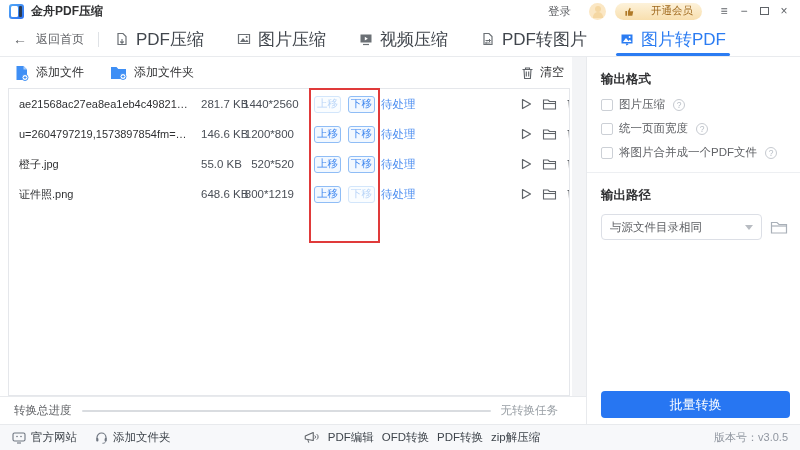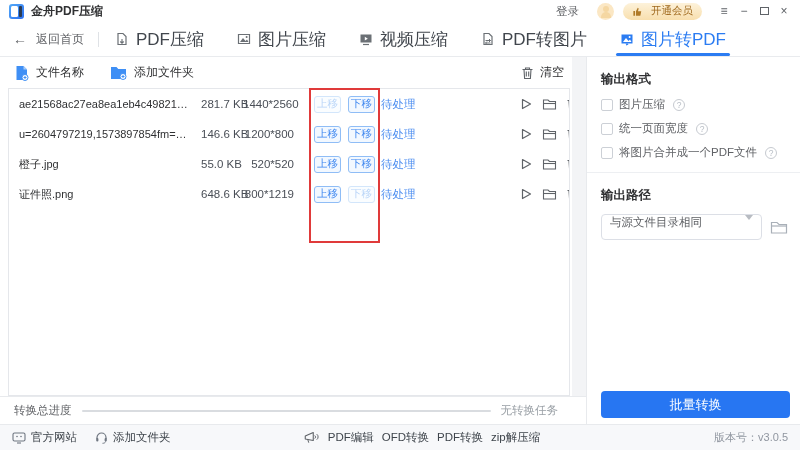--- a/index.html
+++ b/index.html
@@ -10,21 +10,21 @@
   .titlebar { position:absolute; top:0; left:0; right:0; height:22px; background:#fff; display:flex; align-items:center; }
   .logo { position:relative; width:15px; height:15px; border-radius:3px; background:linear-gradient(135deg,#55aaf7,#2a6ef0); margin-left:9px; flex:0 0 auto; }
   .logo::before { content:''; position:absolute; left:2px; top:2px; width:7px; height:11px; background:#fff; border-radius:1.5px; }
   .logo::after { content:''; position:absolute; right:2px; top:2px; width:3px; height:11px; background:#2b3b52; border-radius:1px; }
   .app-title { margin-left:7px; font-size:12px; font-weight:bold; color:#303133; }
   .tb-right { margin-left:auto; display:flex; align-items:center; margin-right:6px; }
   .login { font-size:11.5px; color:#606266; margin-right:18px; cursor:pointer; }
   .avatar { position:relative; width:17px; height:17px; border-radius:50%; background:#fbe7c4; margin-right:9px; }
   .avatar::before { content:''; position:absolute; width:6px; height:6px; border-radius:50%; background:#f5d7a2; left:5.5px; top:3px; }
   .avatar::after { content:''; position:absolute; width:10px; height:6px; border-radius:5px 5px 0 0; background:#f5d7a2; left:3.5px; bottom:2px; }
-  .vip-pill { height:17px; padding:0 9px; border-radius:9px; background:linear-gradient(180deg,#fdf2da,#f8dfae); color:#a06a1e; font-size:10.5px; display:flex; align-items:center; gap:8px; margin-right:12px; cursor:pointer; white-space:nowrap; }
+  .vip-pill { height:17px; padding:0 9px; border-radius:9px; background:linear-gradient(180deg,#fdf2da,#f8dfae); color:#a06a1e; font-size:10.5px; display:flex; align-items:center; gap:16px; margin-right:12px; cursor:pointer; white-space:nowrap; }
   .win-btn { width:20px; height:18px; display:flex; align-items:center; justify-content:center; color:#5f6368; font-size:12px; cursor:pointer; }
   .max-glyph { width:9px; height:8px; border:1px solid #5f6368; }
 
   
   .navbar { position:absolute; top:22px; left:0; right:0; height:35px; border-bottom:1px solid #e9ebee; background:#fff; display:flex; align-items:center; }
   .back-btn { margin-left:13px; color:#606266; font-size:14px; cursor:pointer; line-height:1; }
   .back-label { font-size:12px; color:#606266; margin-left:9px; cursor:pointer; }
   .nav-divider { width:1px; height:15px; background:#dfe2e6; margin:0 16px 0 14px; }
   .tabs { display:flex; align-items:stretch; height:100%; }
   .tab { position:relative; display:flex; align-items:center; gap:7px; font-size:17px; color:#41464d; margin-right:33px; cursor:pointer; }
@@ -66,21 +66,21 @@
   .red-box { position:absolute; left:309px; top:88px; width:71px; height:155px; border:2px solid #e03a3a; z-index:50; pointer-events:none; }
 
   
   .sidebar { position:absolute; top:57px; right:0; width:214px; bottom:26px; border-left:1px solid #e8eaed; background:#fff; }
   .sb-title { margin:14px 5px 0 14px; font-size:12.5px; font-weight:bold; color:#303133; }
   .opt { display:flex; align-items:center; gap:6px; margin:9px 0 0 14px; font-size:11.5px; color:#606266; }
   .checkbox { width:12px; height:12px; border:1px solid #ccd0d6; border-radius:2px; background:#fff; cursor:pointer; flex:0 0 auto; }
   .qmark { width:12px; height:12px; border:1px solid #c6cad0; border-radius:50%; color:#b6bcc4; font-size:8.5px; display:flex; align-items:center; justify-content:center; margin-left:2px; flex:0 0 auto; }
   .sb-divider { height:1px; background:#edeff2; margin-top:12px; }
   .path-row { display:flex; align-items:center; margin:10px 12px 0 14px; gap:8px; }
-  .select { flex:1; height:26px; border:1px solid #dcdfe6; border-radius:4px; display:flex; justify-content:space-between; padding:0 8px; font-size:11.5px; color:#606266; cursor:pointer; background:#fff; }
+  .select { flex:1; height:26px; border:1px solid #dcdfe6; border-radius:4px; display:flex; align-items:center; justify-content:space-between; padding:0 8px; font-size:11.5px; color:#606266; cursor:pointer; background:#fff; }
   .caret { width:0; height:0; border-left:4px solid transparent; border-right:4px solid transparent; border-top:5px solid #b8bcc2; }
   .convert-btn { position:absolute; left:14px; right:10px; bottom:6px; height:27px; background:#2776f2; border-radius:4px; color:#fff; font-size:13px; display:flex; align-items:center; justify-content:center; cursor:pointer; }
 
   
   .footer { position:absolute; left:0; right:0; bottom:0; height:26px; background:#f7f8fa; border-top:1px solid #e8eaed; display:flex; align-items:center; }
   .f-item { display:flex; align-items:center; gap:5px; margin-left:12px; font-size:11.5px; color:#3f454c; cursor:pointer; white-space:nowrap; }
   .f-item + .f-item { margin-left:18px; }
   .f-center { position:absolute; left:50%; transform:translateX(-50%) translateX(22px); display:flex; align-items:center; gap:8px; }
   .f-link { font-size:11.5px; color:#3f454c; cursor:pointer; white-space:nowrap; }
   .f-version { margin-left:auto; margin-right:12px; font-size:11px; color:#9096a0; white-space:nowrap; }
@@ -158,21 +158,21 @@
 
 <div class="main">
   <div class="toolbar">
     <div class="tool-btn">
       <svg width="15" height="16" viewBox="0 0 15 16">
           <path d="M2.5 1h7l3.5 3.5V15h-10.5z" fill="#3f8ff5"></path>
           <path d="M9.5 1v3.5H13z" fill="#a8cdf9"></path>
           <circle cx="11" cy="12.5" r="3" fill="#fff" stroke="#3f8ff5" stroke-width="1"></circle>
           <path d="M11 11v3M9.5 12.5h3" stroke="#3f8ff5" stroke-width="1"></path>
         </svg>
-      <span>文件名称</span>
+      <span>添加文件</span>
     </div>
     <div class="tool-btn">
       <svg width="17" height="15" viewBox="0 0 17 15">
           <path d="M1 2h5.5l1.8 2H16v10H1z" fill="#3f8ff5"></path>
           <circle cx="13" cy="11.5" r="3" fill="#fff" stroke="#3f8ff5" stroke-width="1"></circle>
           <path d="M13 10v3M11.5 11.5h3" stroke="#3f8ff5" stroke-width="1"></path>
         </svg>
       <span>添加文件夹</span>
     </div>
     <div class="clear-btn">

